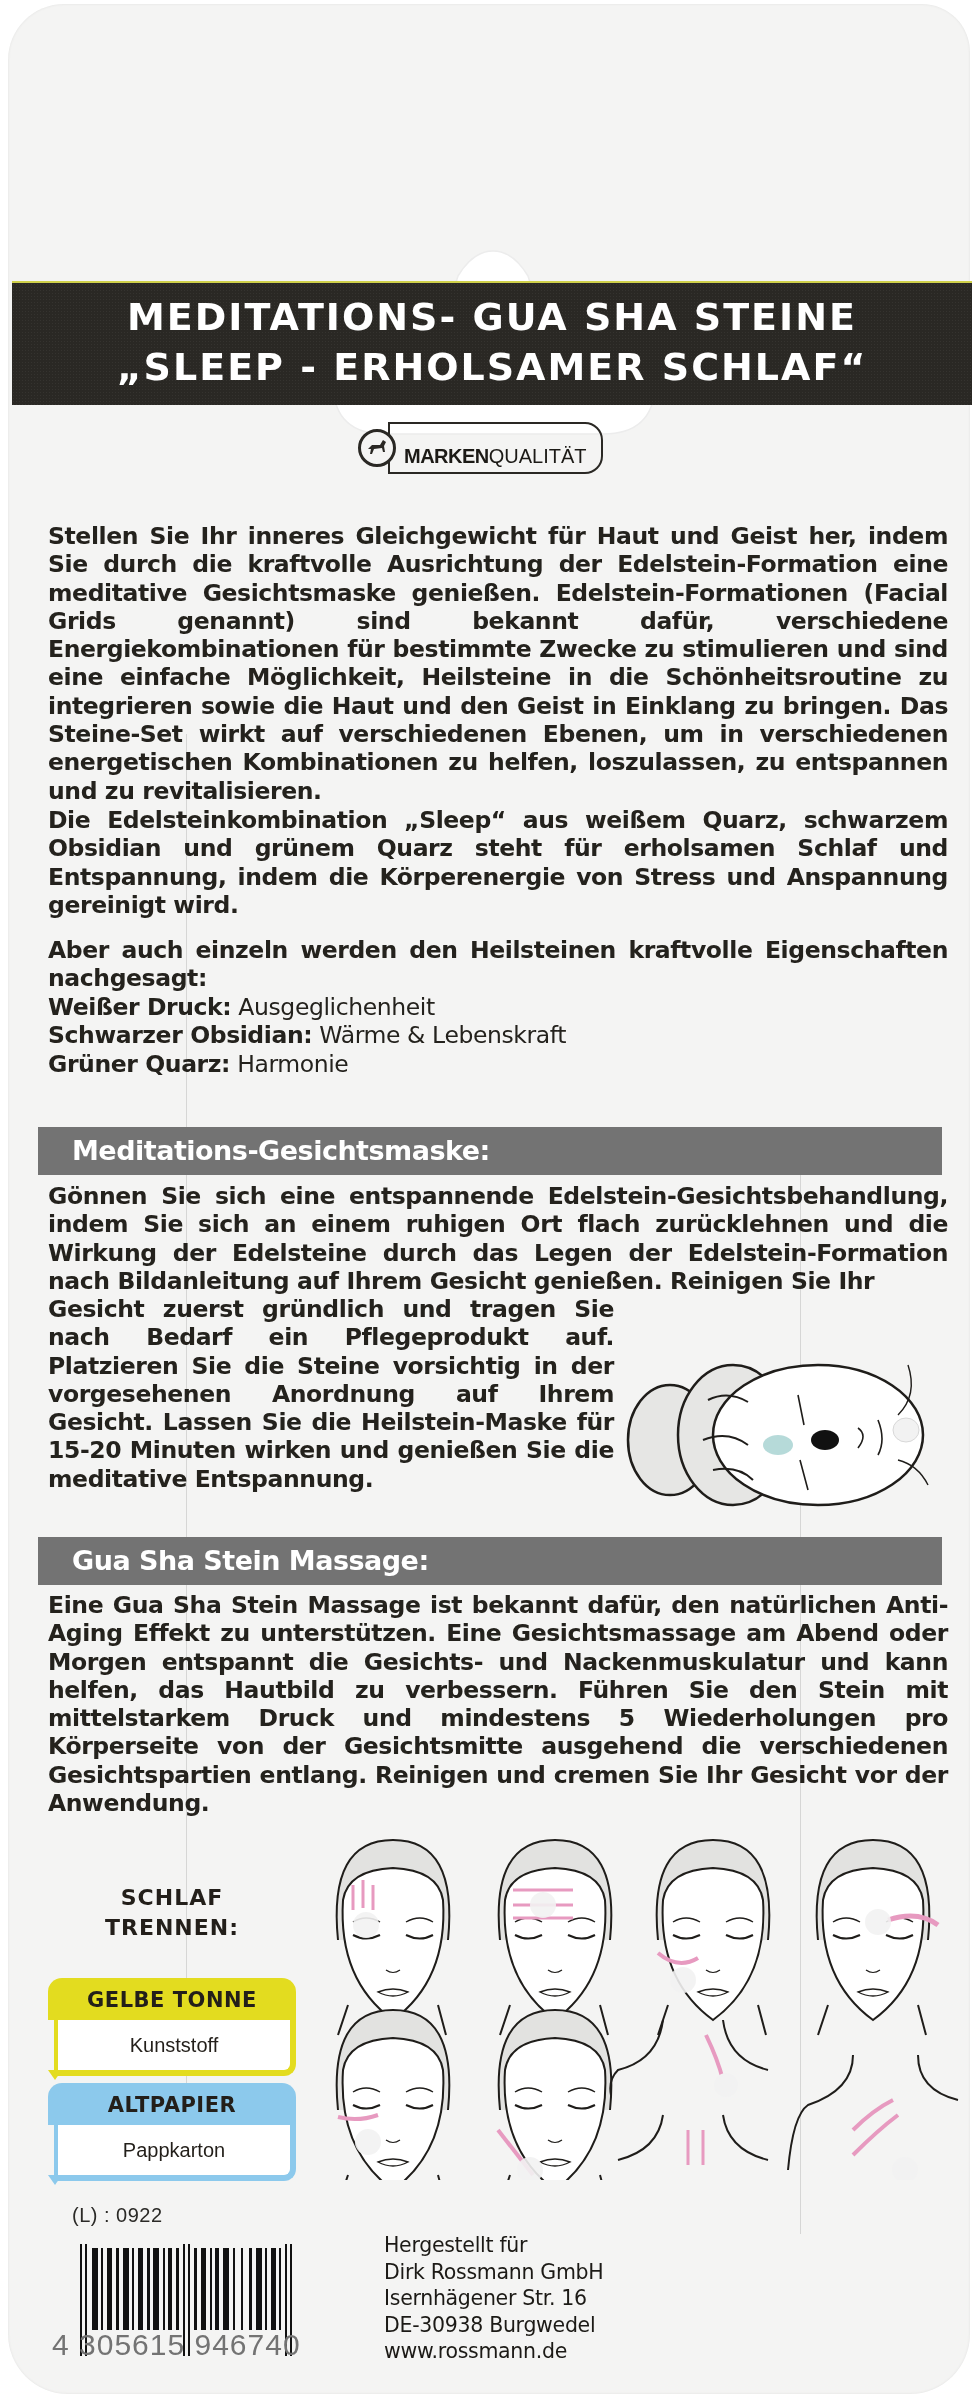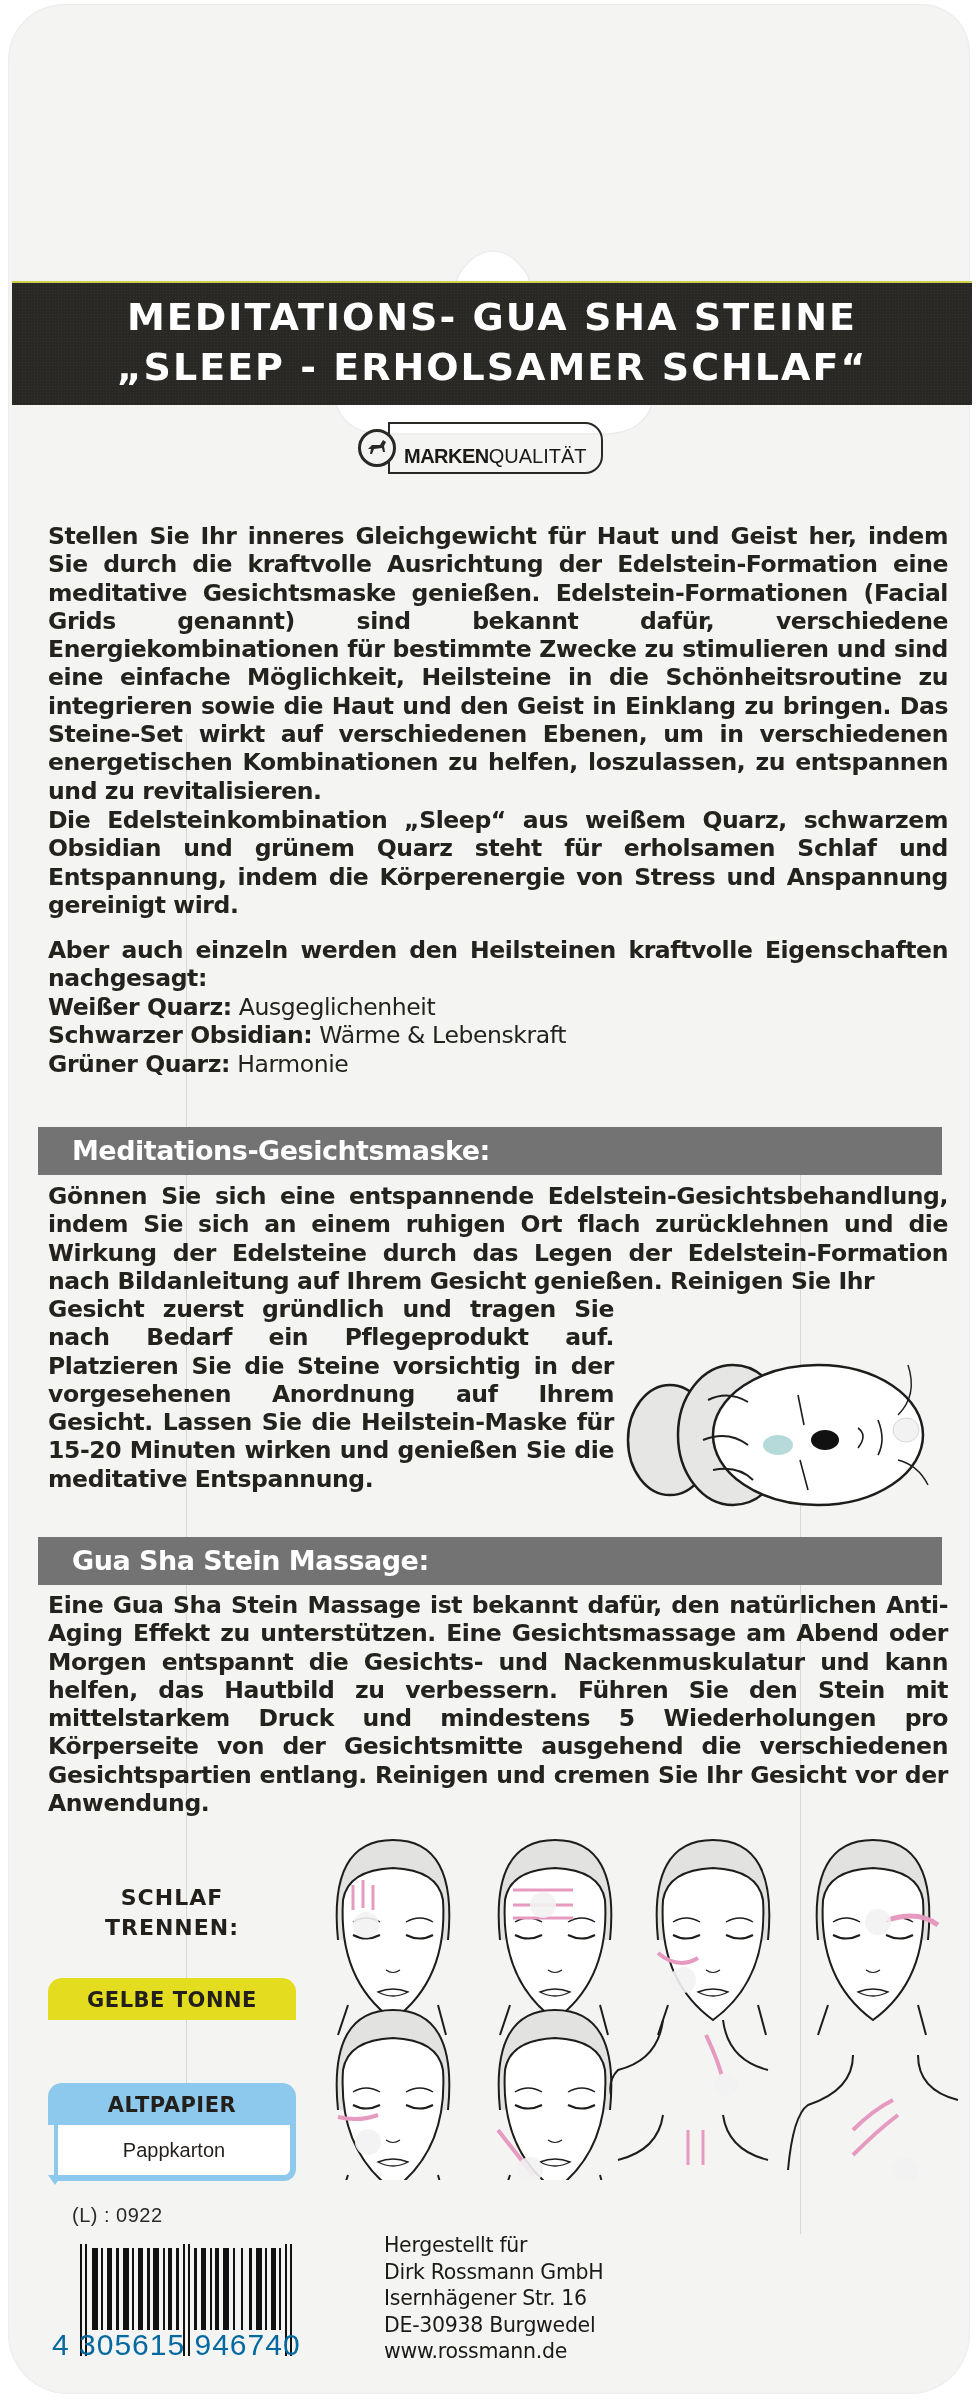--- a/index.html
+++ b/index.html
@@ -72,21 +72,21 @@
     color: #231f1a; position: relative;
   }
   .bin-arrow {
     position: absolute; left: -10px; bottom: -10px; width: 0; height: 0;
     border-left: 7px solid transparent; border-right: 7px solid transparent; border-top: 10px solid;
   }
   .lot-code { position: absolute; left: 72px; top: 2204px; font-size: 20px; color: #2b2a27; letter-spacing: 0.5px; }
   .barcode { position: absolute; left: 52px; top: 2244px; width: 300px; height: 120px; }
   .barcode-num {
     position: absolute; left: 52px; top: 2328px; width: 300px; font-family: "Liberation Sans Narrow", "Liberation Sans", sans-serif;
-    font-size: 30px; letter-spacing: 1px; color: #0369a1;
+    font-size: 30px; letter-spacing: 1px; color: #737373;
   }
   .address {
     position: absolute; left: 384px; top: 2232px; font-size: 20.5px; line-height: 26.5px; color: #1c1a16;
     font-family: "DejaVu Sans", sans-serif; letter-spacing: -0.3px;
   }
   .crease { position: absolute; top: 800px; width: 1px; background: rgba(0,0,0,0.12); }
 </style>
 </head>
 <body>
 
@@ -120,21 +120,21 @@
 <div class="body-text" style="top:522px;">
   <p>Stellen Sie Ihr inneres Gleichgewicht für Haut und Geist her, indem Sie durch die kraftvolle Ausrichtung der Edelstein-Formation eine meditative Gesichtsmaske genießen. Edelstein-Formationen (Facial Grids genannt) sind bekannt dafür, verschiedene Energiekombinationen für bestimmte Zwecke zu stimulieren und sind eine einfache Möglichkeit, Heilsteine in die Schönheitsroutine zu integrieren sowie die Haut und den Geist in Einklang zu bringen. Das Steine-Set wirkt auf verschiedenen Ebenen, um in verschiedenen energetischen Kombinationen zu helfen, loszulassen, zu entspannen und zu revitalisieren.</p>
 </div>
 <div class="body-text" style="top:806px;">
   <p>Die Edelsteinkombination „Sleep“ aus weißem Quarz, schwarzem Obsidian und grünem Quarz steht für erholsamen Schlaf und Entspannung, indem die Körperenergie von Stress und Anspannung gereinigt wird.</p>
 </div>
 <div class="body-text" style="top:936px;">
   <p>Aber auch einzeln werden den Heilsteinen kraftvolle Eigenschaften nachgesagt:</p>
 </div>
 <div class="prop-list">
-  <div><b>Weißer Quarz:</b><span> Ausgeglichenheit</span></div>
+  <div><b>Weißer Druck:</b><span> Ausgeglichenheit</span></div>
   <div><b>Schwarzer Obsidian:</b><span> Wärme &amp; Lebenskraft</span></div>
   <div><b>Grüner Quarz:</b><span> Harmonie</span></div>
 </div>
 
 <div class="section-bar" style="top:1127px;">Meditations-Gesichtsmaske:</div>
 <div class="body-text" style="top:1182px;">
   <p>Gönnen Sie sich eine entspannende Edelstein-Gesichtsbehandlung, indem Sie sich an einem ruhigen Ort flach zurücklehnen und die Wirkung der Edelsteine durch das Legen der Edelstein-Formation nach Bildanleitung auf Ihrem Gesicht genießen. Reinigen Sie Ihr</p>
 </div>
 <div class="body-text" style="top:1295px;width:566px;">
   <p>Gesicht zuerst gründlich und tragen Sie nach Bedarf ein Pflegeprodukt auf. Platzieren Sie die Steine vorsichtig in der vorgesehenen Anordnung auf Ihrem Gesicht. Lassen Sie die Heilstein-Maske für 15-20 Minuten wirken und genießen Sie die meditative Entspannung.</p>
@@ -159,20 +159,24 @@
   <p>Eine Gua Sha Stein Massage ist bekannt dafür, den natürlichen Anti-Aging Effekt zu unterstützen. Eine Gesichtsmassage am Abend oder Morgen entspannt die Gesichts- und Nackenmuskulatur und kann helfen, das Hautbild zu verbessern. Führen Sie den Stein mit mittelstarkem Druck und mindestens 5 Wiederholungen pro Körperseite von der Gesichtsmitte ausgehend die verschiedenen Gesichtspartien entlang. Reinigen und cremen Sie Ihr Gesicht vor der Anwendung.</p>
 </div>
 
 <div class="recycle-title">
   <div>SCHLAF</div>
   <div>TRENNEN:</div>
 </div>
 
 <div class="bin" style="top:1963px;margin-top:15px;">
   <div class="bin-head" style="background:#e3dc1f;">GELBE TONNE</div>
+  <div class="bin-body" style="border-color:#e3dc1f;">
+    <span>Kunststoff</span>
+    <span class="bin-arrow" style="border-top-color:#e3dc1f;"></span>
+  </div>
 </div>
 
 <div class="bin" style="top:2083px;">
   <div class="bin-head" style="background:#8cc9ec;">ALTPAPIER</div>
   <div class="bin-body" style="border-color:#8cc9ec;">
     <span>Pappkarton</span>
     <span class="bin-arrow" style="border-top-color:#8cc9ec;"></span>
   </div>
 </div>
 

